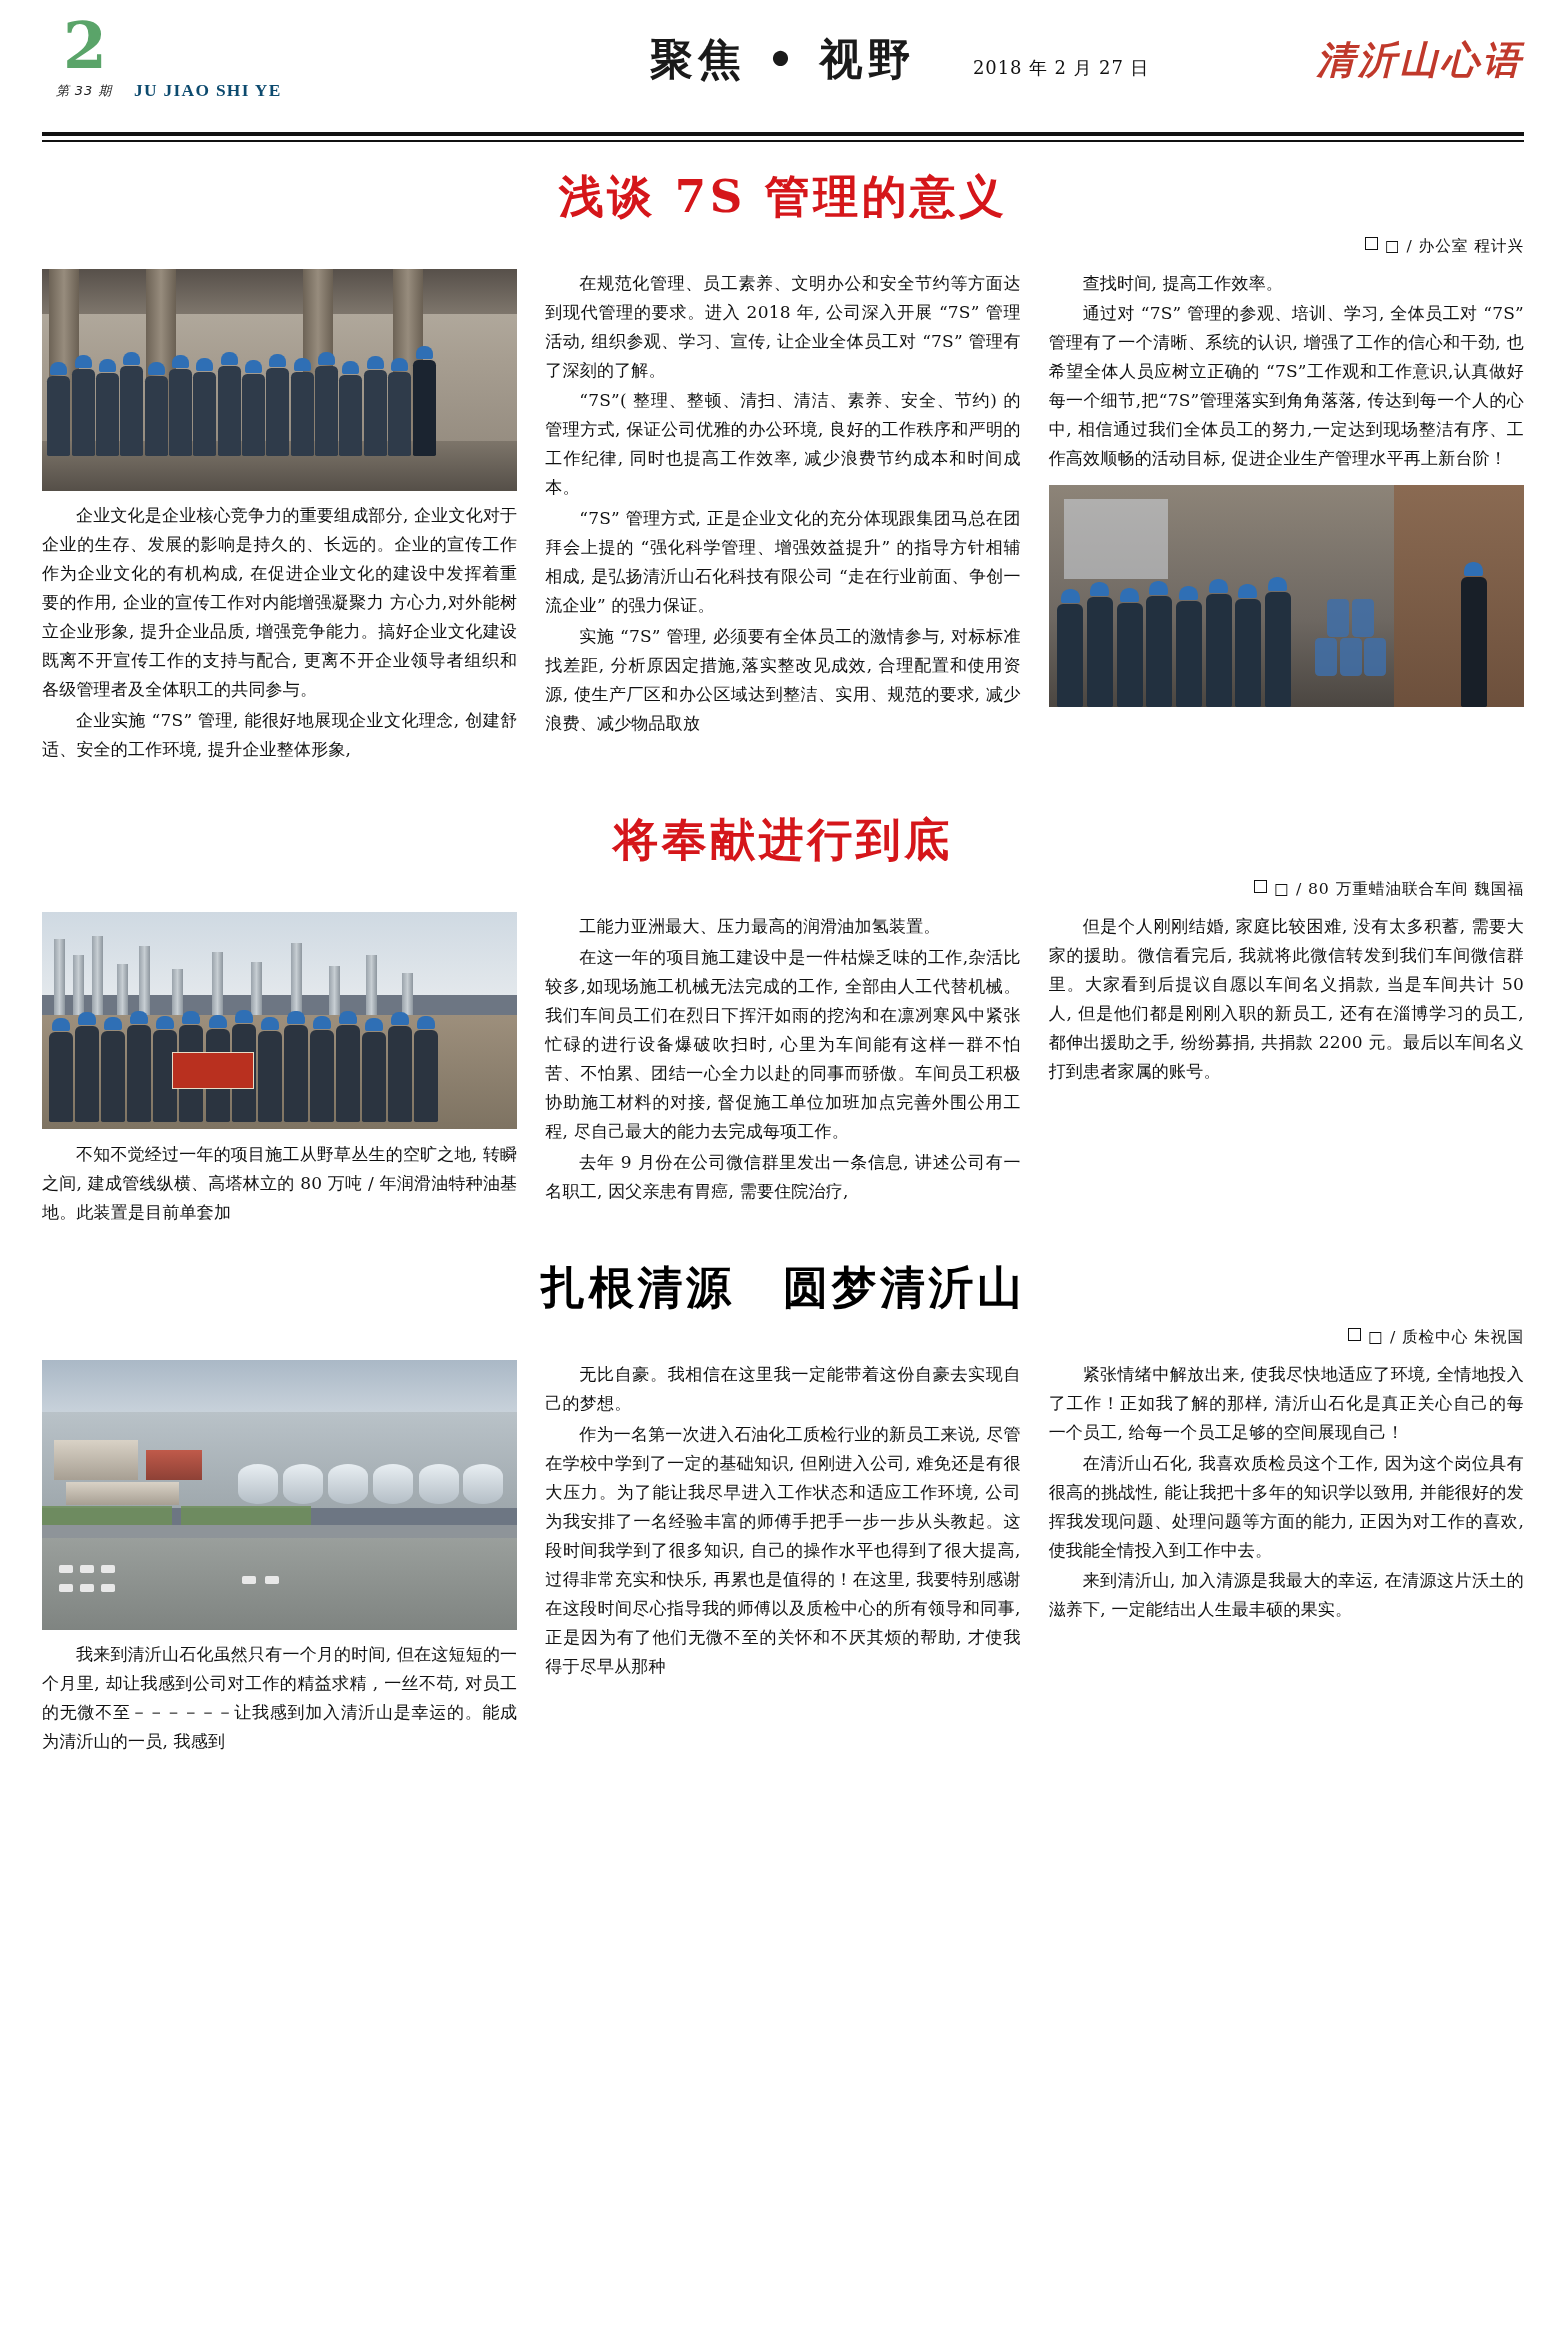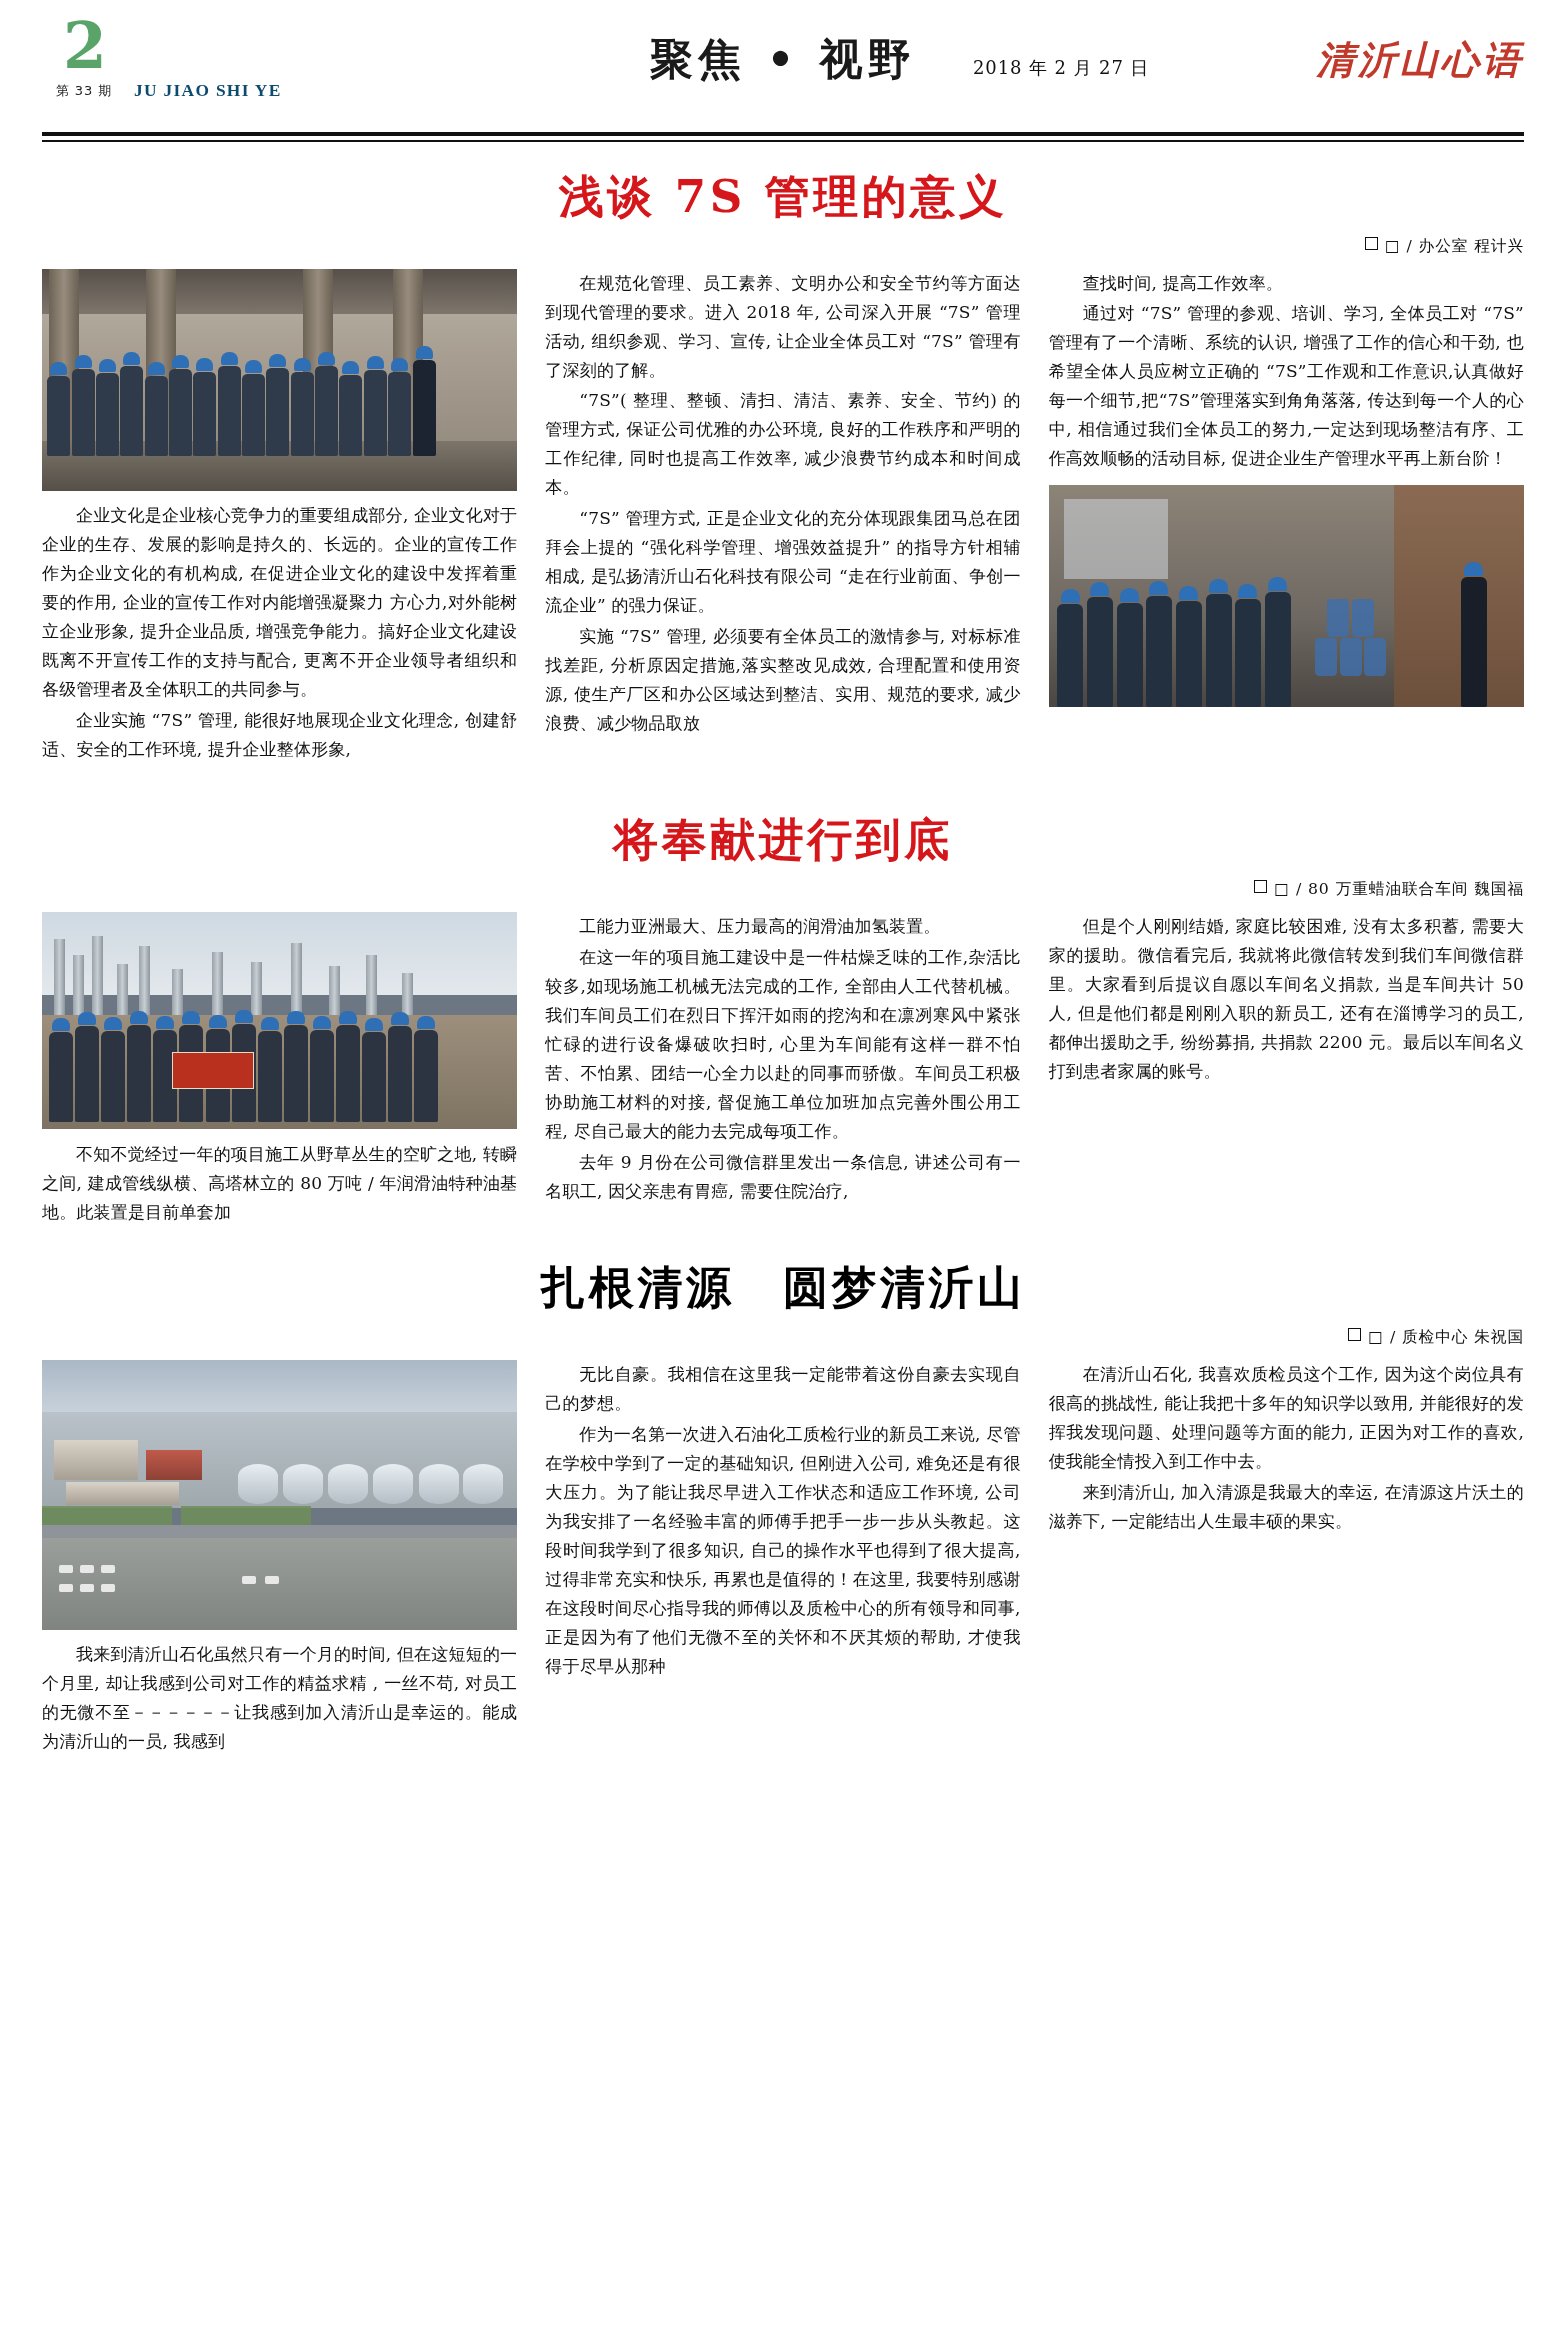--- a/index.html
+++ b/index.html
@@ -43,20 +43,21 @@
     line-height: 61px;
     color: #5aa469;
     font-weight: bold;
     letter-spacing: -1.7px;
   }
   .issue-num {
     font-size: 13px;
     color: #222;
     margin-top: 5.2px;
     letter-spacing: 0.9px;
+    font-style: italic;
   }
   .mast-pinyin {
     position: absolute;
     left: 92px;
     top: 80px;
     font-family: "Liberation Serif", serif;
     font-size: 17.4px;
     font-weight: bold;
     letter-spacing: 1.3px;
     color: #0c4a6e;
@@ -408,20 +409,21 @@
         </div>
         <p class="body">我来到清沂山石化虽然只有一个月的时间, 但在这短短的一个月里, 却让我感到公司对工作的精益求精 , 一丝不苟, 对员工的无微不至－－－－－－让我感到加入清沂山是幸运的。能成为清沂山的一员, 我感到</p>
       </div>
 
       <div class="col">
         <p class="body">无比自豪。我相信在这里我一定能带着这份自豪去实现自己的梦想。</p>
         <p class="body">作为一名第一次进入石油化工质检行业的新员工来说, 尽管在学校中学到了一定的基础知识, 但刚进入公司, 难免还是有很大压力。为了能让我尽早进入工作状态和适应工作环境, 公司为我安排了一名经验丰富的师傅手把手一步一步从头教起。这段时间我学到了很多知识, 自己的操作水平也得到了很大提高, 过得非常充实和快乐, 再累也是值得的！在这里, 我要特别感谢在这段时间尽心指导我的师傅以及质检中心的所有领导和同事, 正是因为有了他们无微不至的关怀和不厌其烦的帮助, 才使我得于尽早从那种</p>
       </div>
 
       <div class="col">
+        <p class="body">紧张情绪中解放出来, 使我尽快地适应了环境, 全情地投入了工作！正如我了解的那样, 清沂山石化是真正关心自己的每一个员工, 给每一个员工足够的空间展现自己！</p>
         <p class="body">在清沂山石化, 我喜欢质检员这个工作, 因为这个岗位具有很高的挑战性, 能让我把十多年的知识学以致用, 并能很好的发挥我发现问题、处理问题等方面的能力, 正因为对工作的喜欢, 使我能全情投入到工作中去。</p>
         <p class="body">来到清沂山, 加入清源是我最大的幸运, 在清源这片沃土的滋养下, 一定能结出人生最丰硕的果实。</p>
       </div>
     </div>
   </div>
 
 </div>
 
 
 </body></html>

